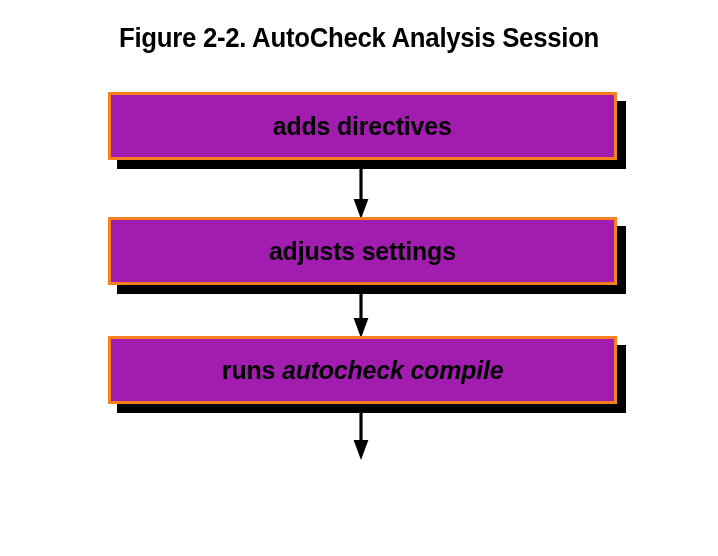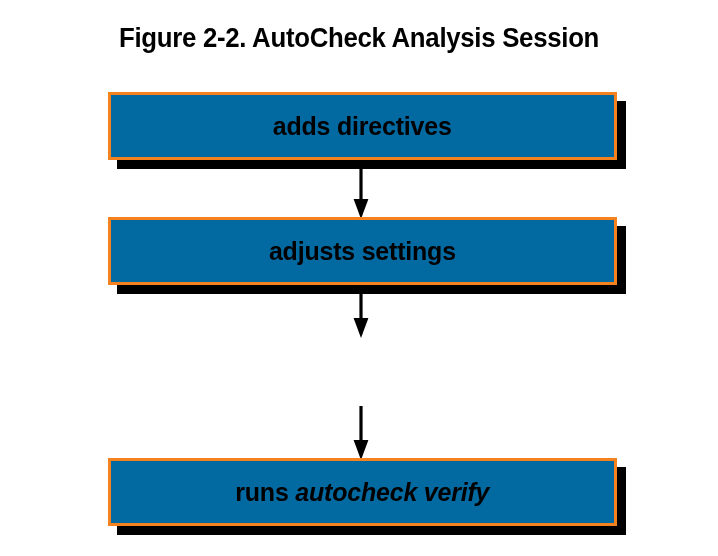--- a/index.html
+++ b/index.html
@@ -69,21 +69,21 @@
     background: #000000;
     box-sizing: border-box;
   }
 
   .node .boxface {
     position: absolute;
     left: 0;
     top: 0;
     width: 509px;
     height: 68px;
-    background: #0369a1;
+    background: #a21caf;
     border: 3px solid #F5821F;
     box-sizing: border-box;
     display: flex;
     align-items: center;
     justify-content: center;
   }
 
   .node .boxlabel {
     font-family: "Liberation Sans", sans-serif;
     font-weight: bold;
@@ -150,29 +150,29 @@
       </div>
     </div>
 
     <div class="connector" id="connector-2">
       <svg viewBox="0 0 24 52" preserveAspectRatio="none" aria-hidden="true">
         <line x1="12" y1="0" x2="12" y2="36" stroke="#000000" stroke-width="3.2"></line>
         <polygon points="4.6,32 19.4,32 12,52" fill="#000000"></polygon>
       </svg>
     </div>
 
+    <div class="node" id="node-3">
+      <div class="shadow"></div>
+      <div class="boxface">
+        <span class="boxlabel"><span>runs </span><span class="ital">autocheck compile</span></span>
+      </div>
+    </div>
 
     <div class="connector" id="connector-3">
       <svg viewBox="0 0 24 54" preserveAspectRatio="none" aria-hidden="true">
         <line x1="12" y1="0" x2="12" y2="38" stroke="#000000" stroke-width="3.2"></line>
         <polygon points="4.6,34 19.4,34 12,54" fill="#000000"></polygon>
       </svg>
     </div>
 
-    <div class="node" id="node-4">
-      <div class="shadow"></div>
-      <div class="boxface">
-        <span class="boxlabel"><span>runs </span><span class="ital">autocheck verify</span></span>
-      </div>
-    </div>
 
   </div>
 </div>
 
 </body></html>

